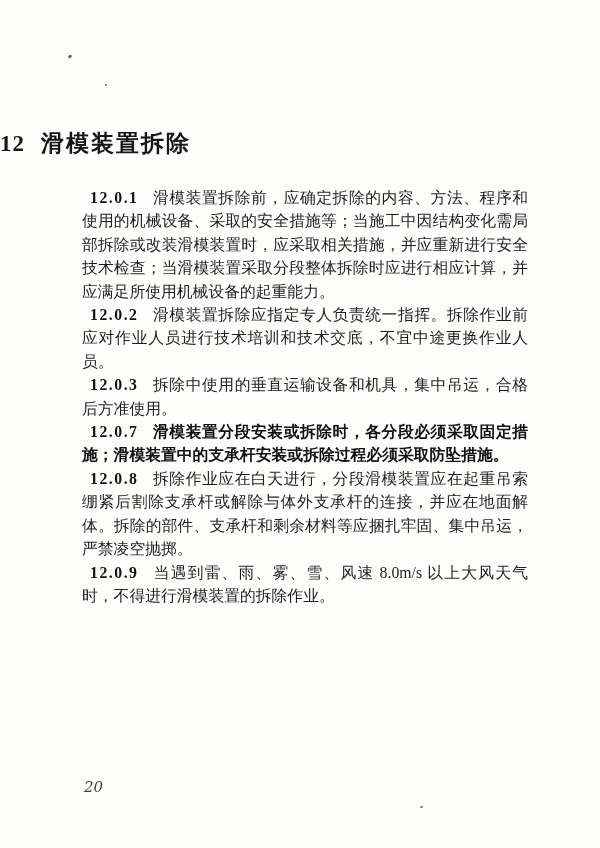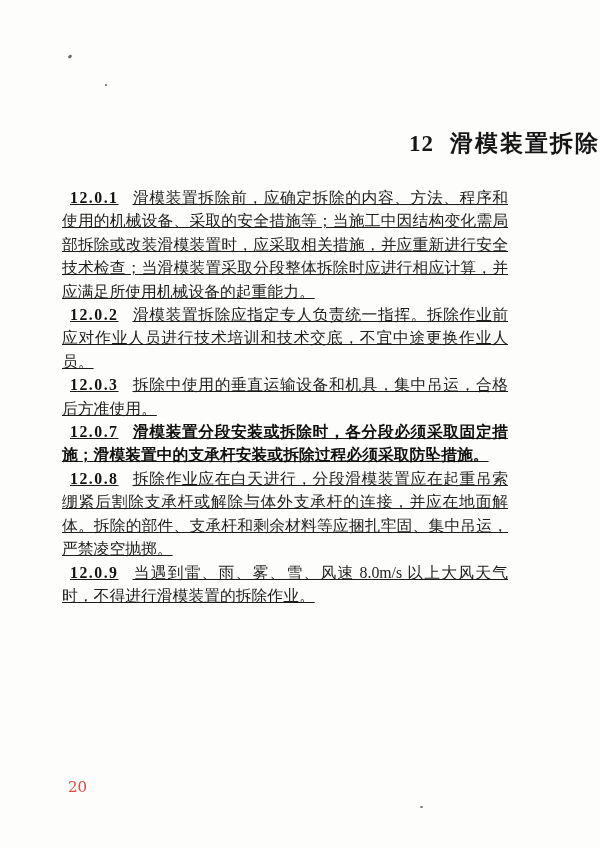--- a/index.html
+++ b/index.html
@@ -16,36 +16,35 @@
     color: #1b1b1b;
     font-family: "Liberation Serif", "DejaVu Serif", serif;
     overflow: hidden;
   }
   .chapter-heading {
     position: absolute;
     top: 128px;
     left: 0;
     width: 100%;
     margin: 0;
-    text-align: right;
+    text-align: left;
     font-size: 23px;
     font-weight: bold;
     letter-spacing: 2px;
     color: #161616;
   }
   .chapter-heading .chapter-num {
     margin-right: 16px;
     letter-spacing: 1px;
   }
   .content {
     position: absolute;
     top: 186px;
-    left: 62px;
+    left: 82px;
     width: 446px;
-    text-decoration: underline;
   }
   .clause {
     margin: 0;
     font-size: 15.8px;
     line-height: 23.4px;
     text-align: justify;
     text-indent: 8px;
     color: #1e1e1e;
   }
   .clause .clause-num {
@@ -53,25 +52,26 @@
     letter-spacing: 1.5px;
     margin-right: 14px;
     color: #131313;
   }
   .clause.emphasis {
     font-weight: bold;
     color: #111;
   }
   .page-number {
     position: absolute;
-    left: 68px;
+    left: 84px;
     top: 778px;
     font-size: 15px;
+    font-style: italic;
     font-family: "DejaVu Serif", serif;
-    color: #ef4444;
+    color: #404040;
   }
   
   .speck {
     position: absolute;
     background: #3a3a3a;
     border-radius: 50%;
   }
   .speck-1 { left: 68px;  top: 55px;  width: 4px; height: 3px; transform: rotate(-35deg); opacity: .75; }
   .speck-2 { left: 105px; top: 84px;  width: 2px; height: 2px; opacity: .8; }
   .speck-3 { left: 420px; top: 806px; width: 3px; height: 2px; opacity: .7; }

